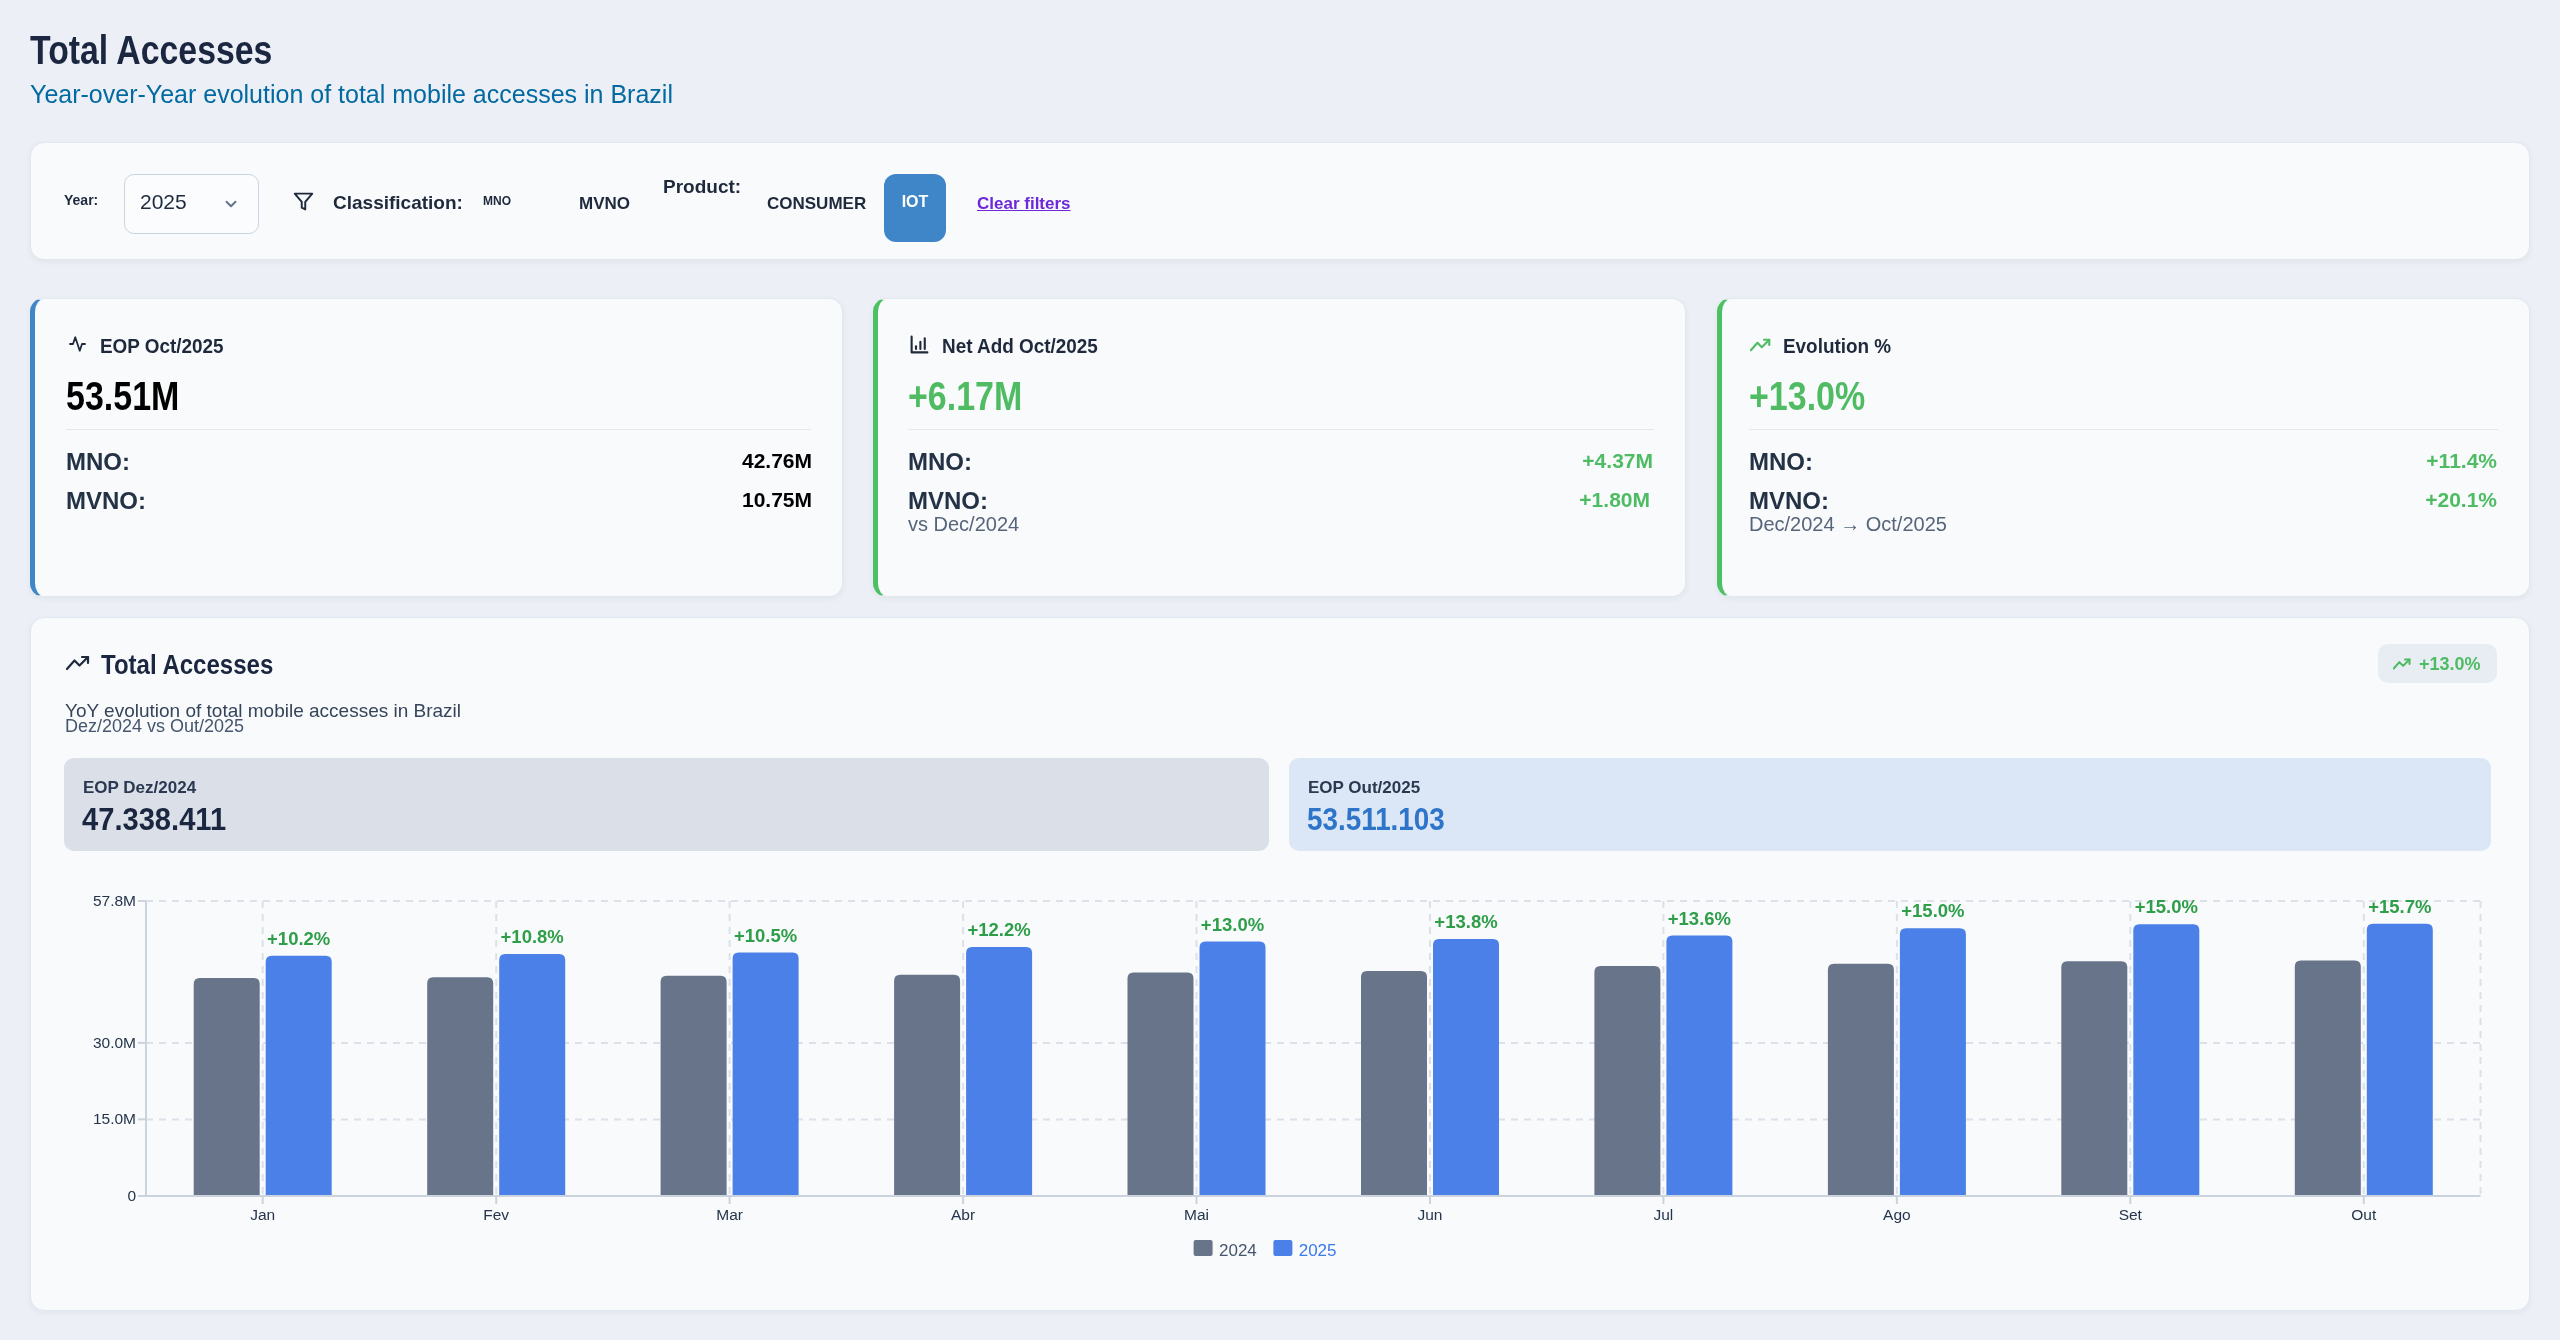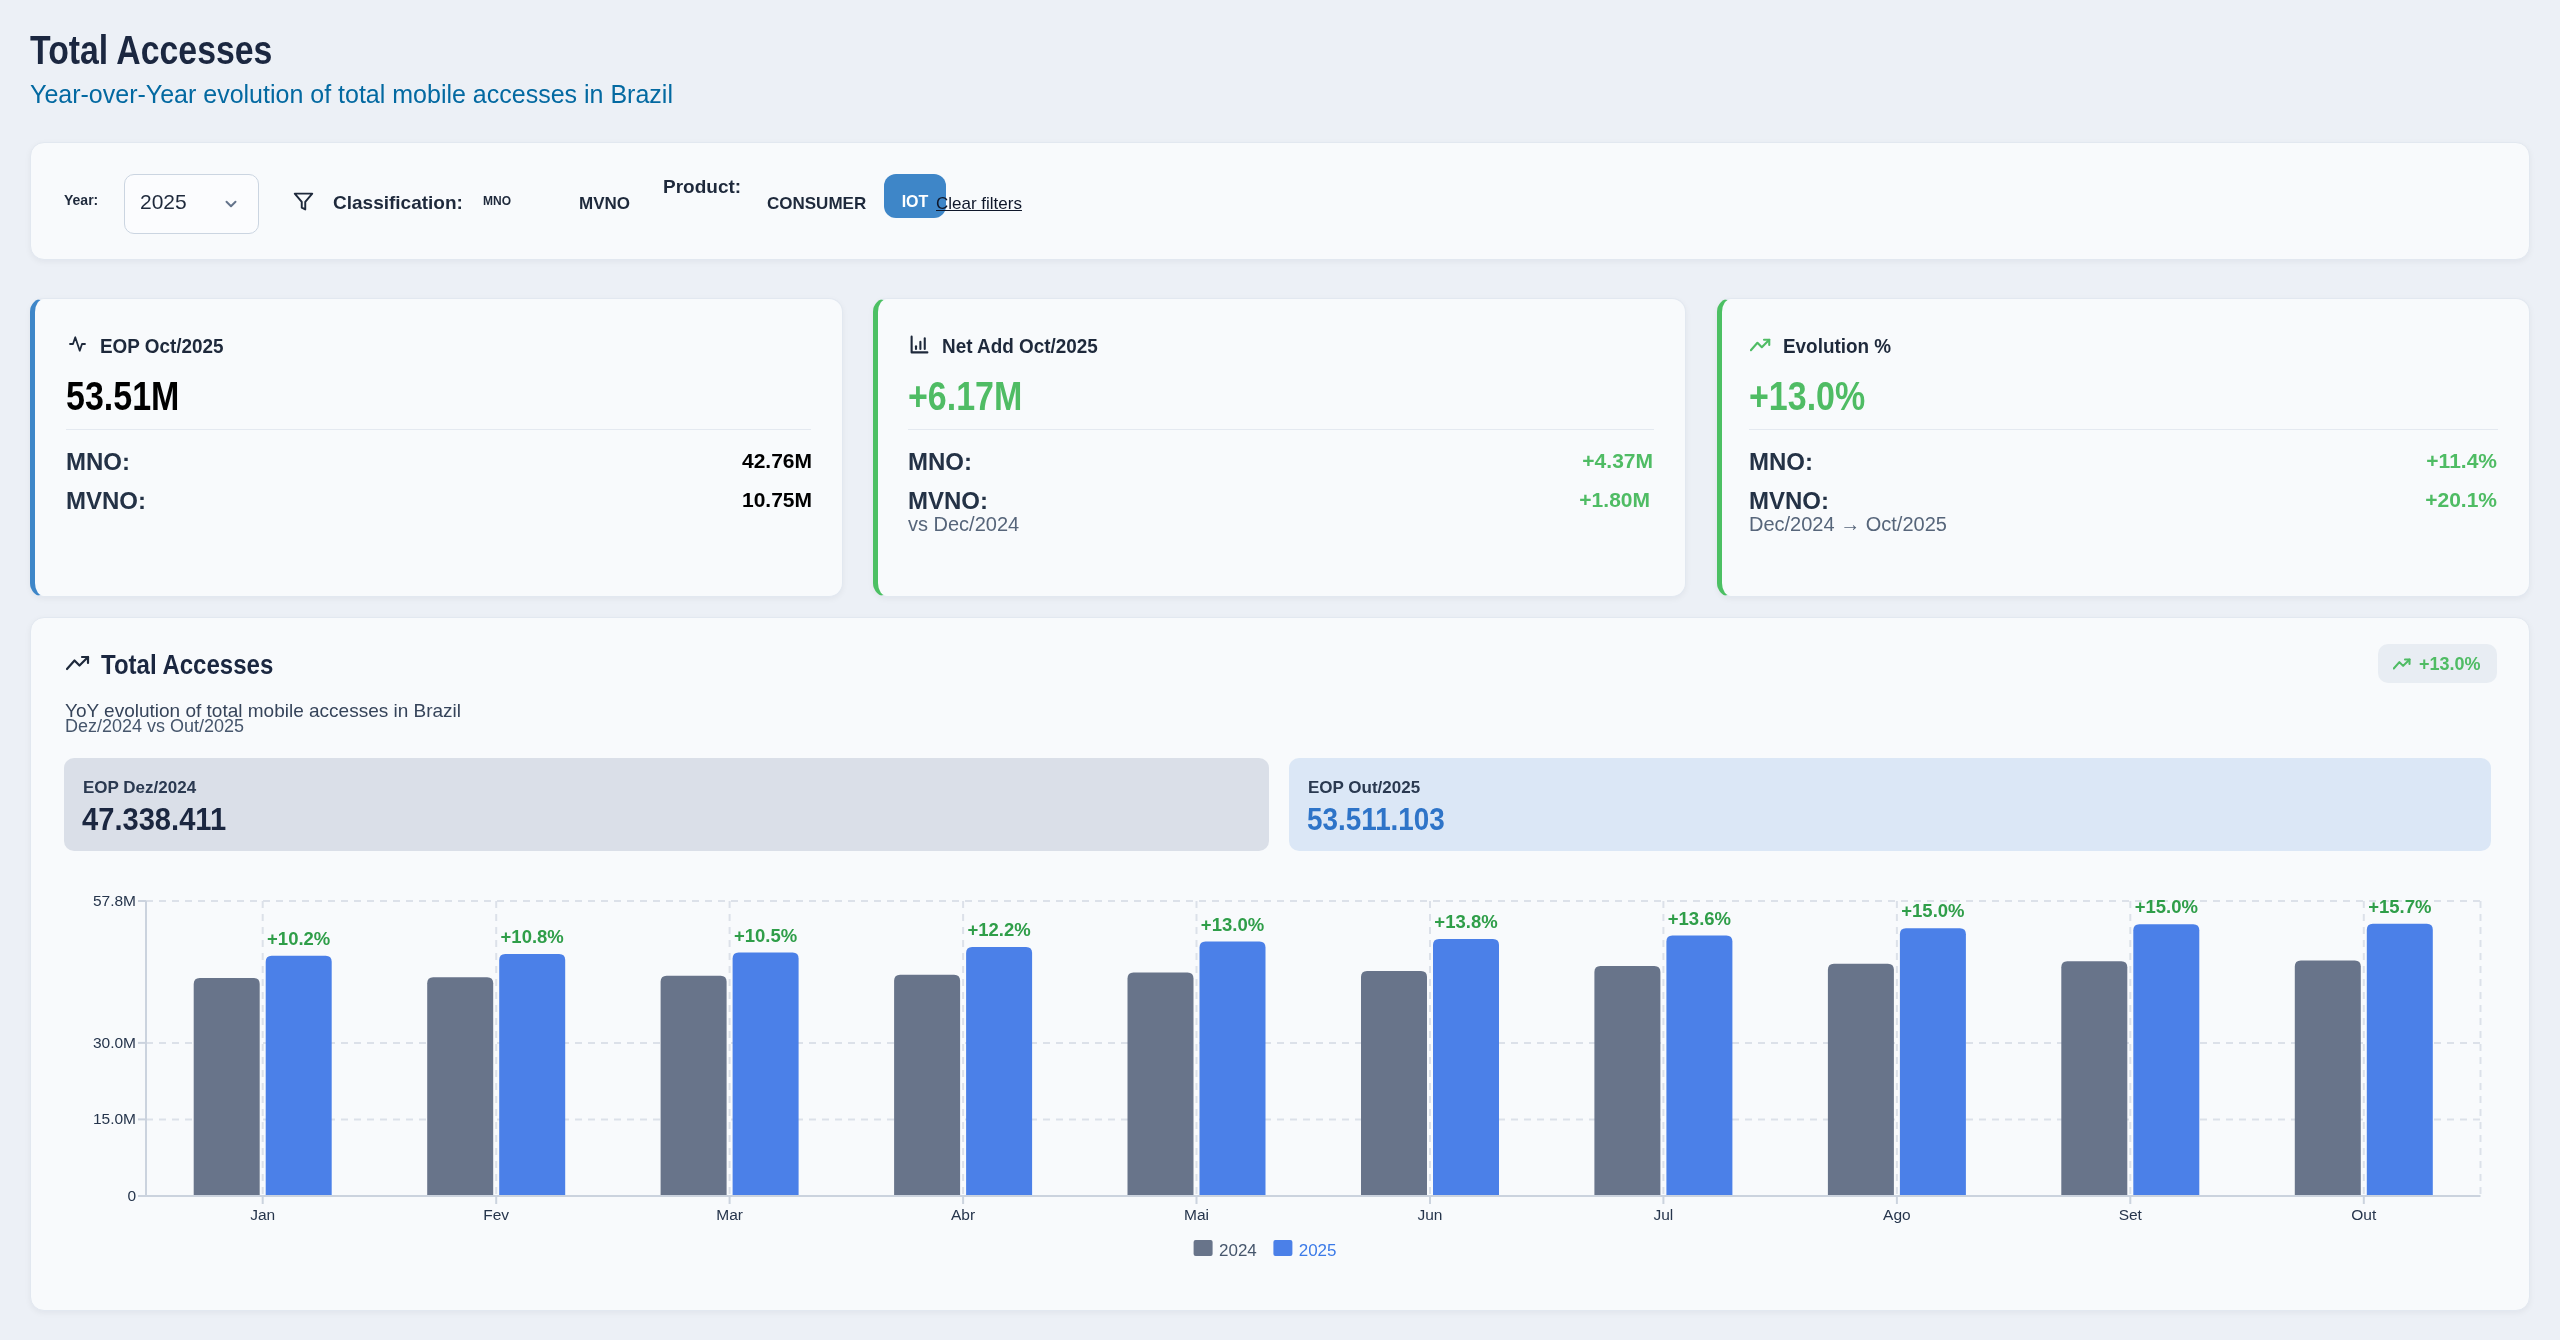--- a/index.html
+++ b/index.html
@@ -27,22 +27,22 @@
     <path d="m6 9 6 6 6-6"></path>
   </svg>
 <svg class="abs" style="left:293px;top:191px" width="21" height="21" viewBox="0 0 24 24" fill="none" stroke="#1E293B" stroke-width="2.2" stroke-linecap="round" stroke-linejoin="round">
     <path d="M22 3H2l8 9.46V19l4 2v-8.54L22 3z"></path>
   </svg>
 <div class="abs" style="left:333px;top:192px;font-size:19px;font-weight:700;color:#1E293B">Classification:</div>
 <div class="abs" style="left:483px;top:194px;font-size:12px;font-weight:700;color:#1E293B">MNO</div>
 <div class="abs" style="left:579px;top:194px;font-size:17px;font-weight:700;color:#1E293B">MVNO</div>
 <div class="abs" style="left:663px;top:176px;font-size:19px;font-weight:700;color:#1E293B">Product:</div>
 <div class="abs" style="left:767px;top:194px;font-size:17px;font-weight:700;color:#1E293B">CONSUMER</div>
-<div class="abs" style="left:884px;top:174px;width:62px;height:44px;background:#3E86C8;border-radius:12px;color:#FFFFFF;font-size:16px;font-weight:700;text-align:center;line-height:56px">IOT</div>
-<div class="abs" style="left:936px;top:194px;font-size:17px;font-weight:400;color:#0f172a;text-decoration:underline">Clear filters</div>
+<div class="abs" style="left:884px;top:174px;width:62px;height:68px;background:#3E86C8;border-radius:12px;color:#FFFFFF;font-size:16px;font-weight:700;text-align:center;line-height:56px">IOT</div>
+<div class="abs" style="left:977px;top:194px;font-size:17px;font-weight:700;color:#6d28d9;text-decoration:underline">Clear filters</div>
 <div class="card kpi" style="left:30px;top:298px;width:813px;height:299px;border-left-color:#3E86C8"></div>
 <div class="abs lbl" style="left:100px;top:334px">EOP Oct/2025</div>
 <div class="abs big " style="left:66px;top:374px">53.51M</div>
 <div class="divider" style="left:66px;top:429px;width:745px"></div>
 <div class="abs row" style="left:66px;top:448px">MNO:</div>
 <div class="abs rowv dark" style="right:1748px;top:449px">42.76M</div>
 <div class="abs row" style="left:66px;top:487px">MVNO:</div>
 <div class="abs rowv dark" style="right:1748px;top:488px">10.75M</div>
 <svg class="abs" style="left:67px;top:335px" width="21" height="18" viewBox="0 0 24 24" fill="none" stroke="#1E293B" stroke-width="2.4" stroke-linecap="round" stroke-linejoin="round">
     <path d="M22 12h-4l-3 9L9 3l-3 9H2"></path>

